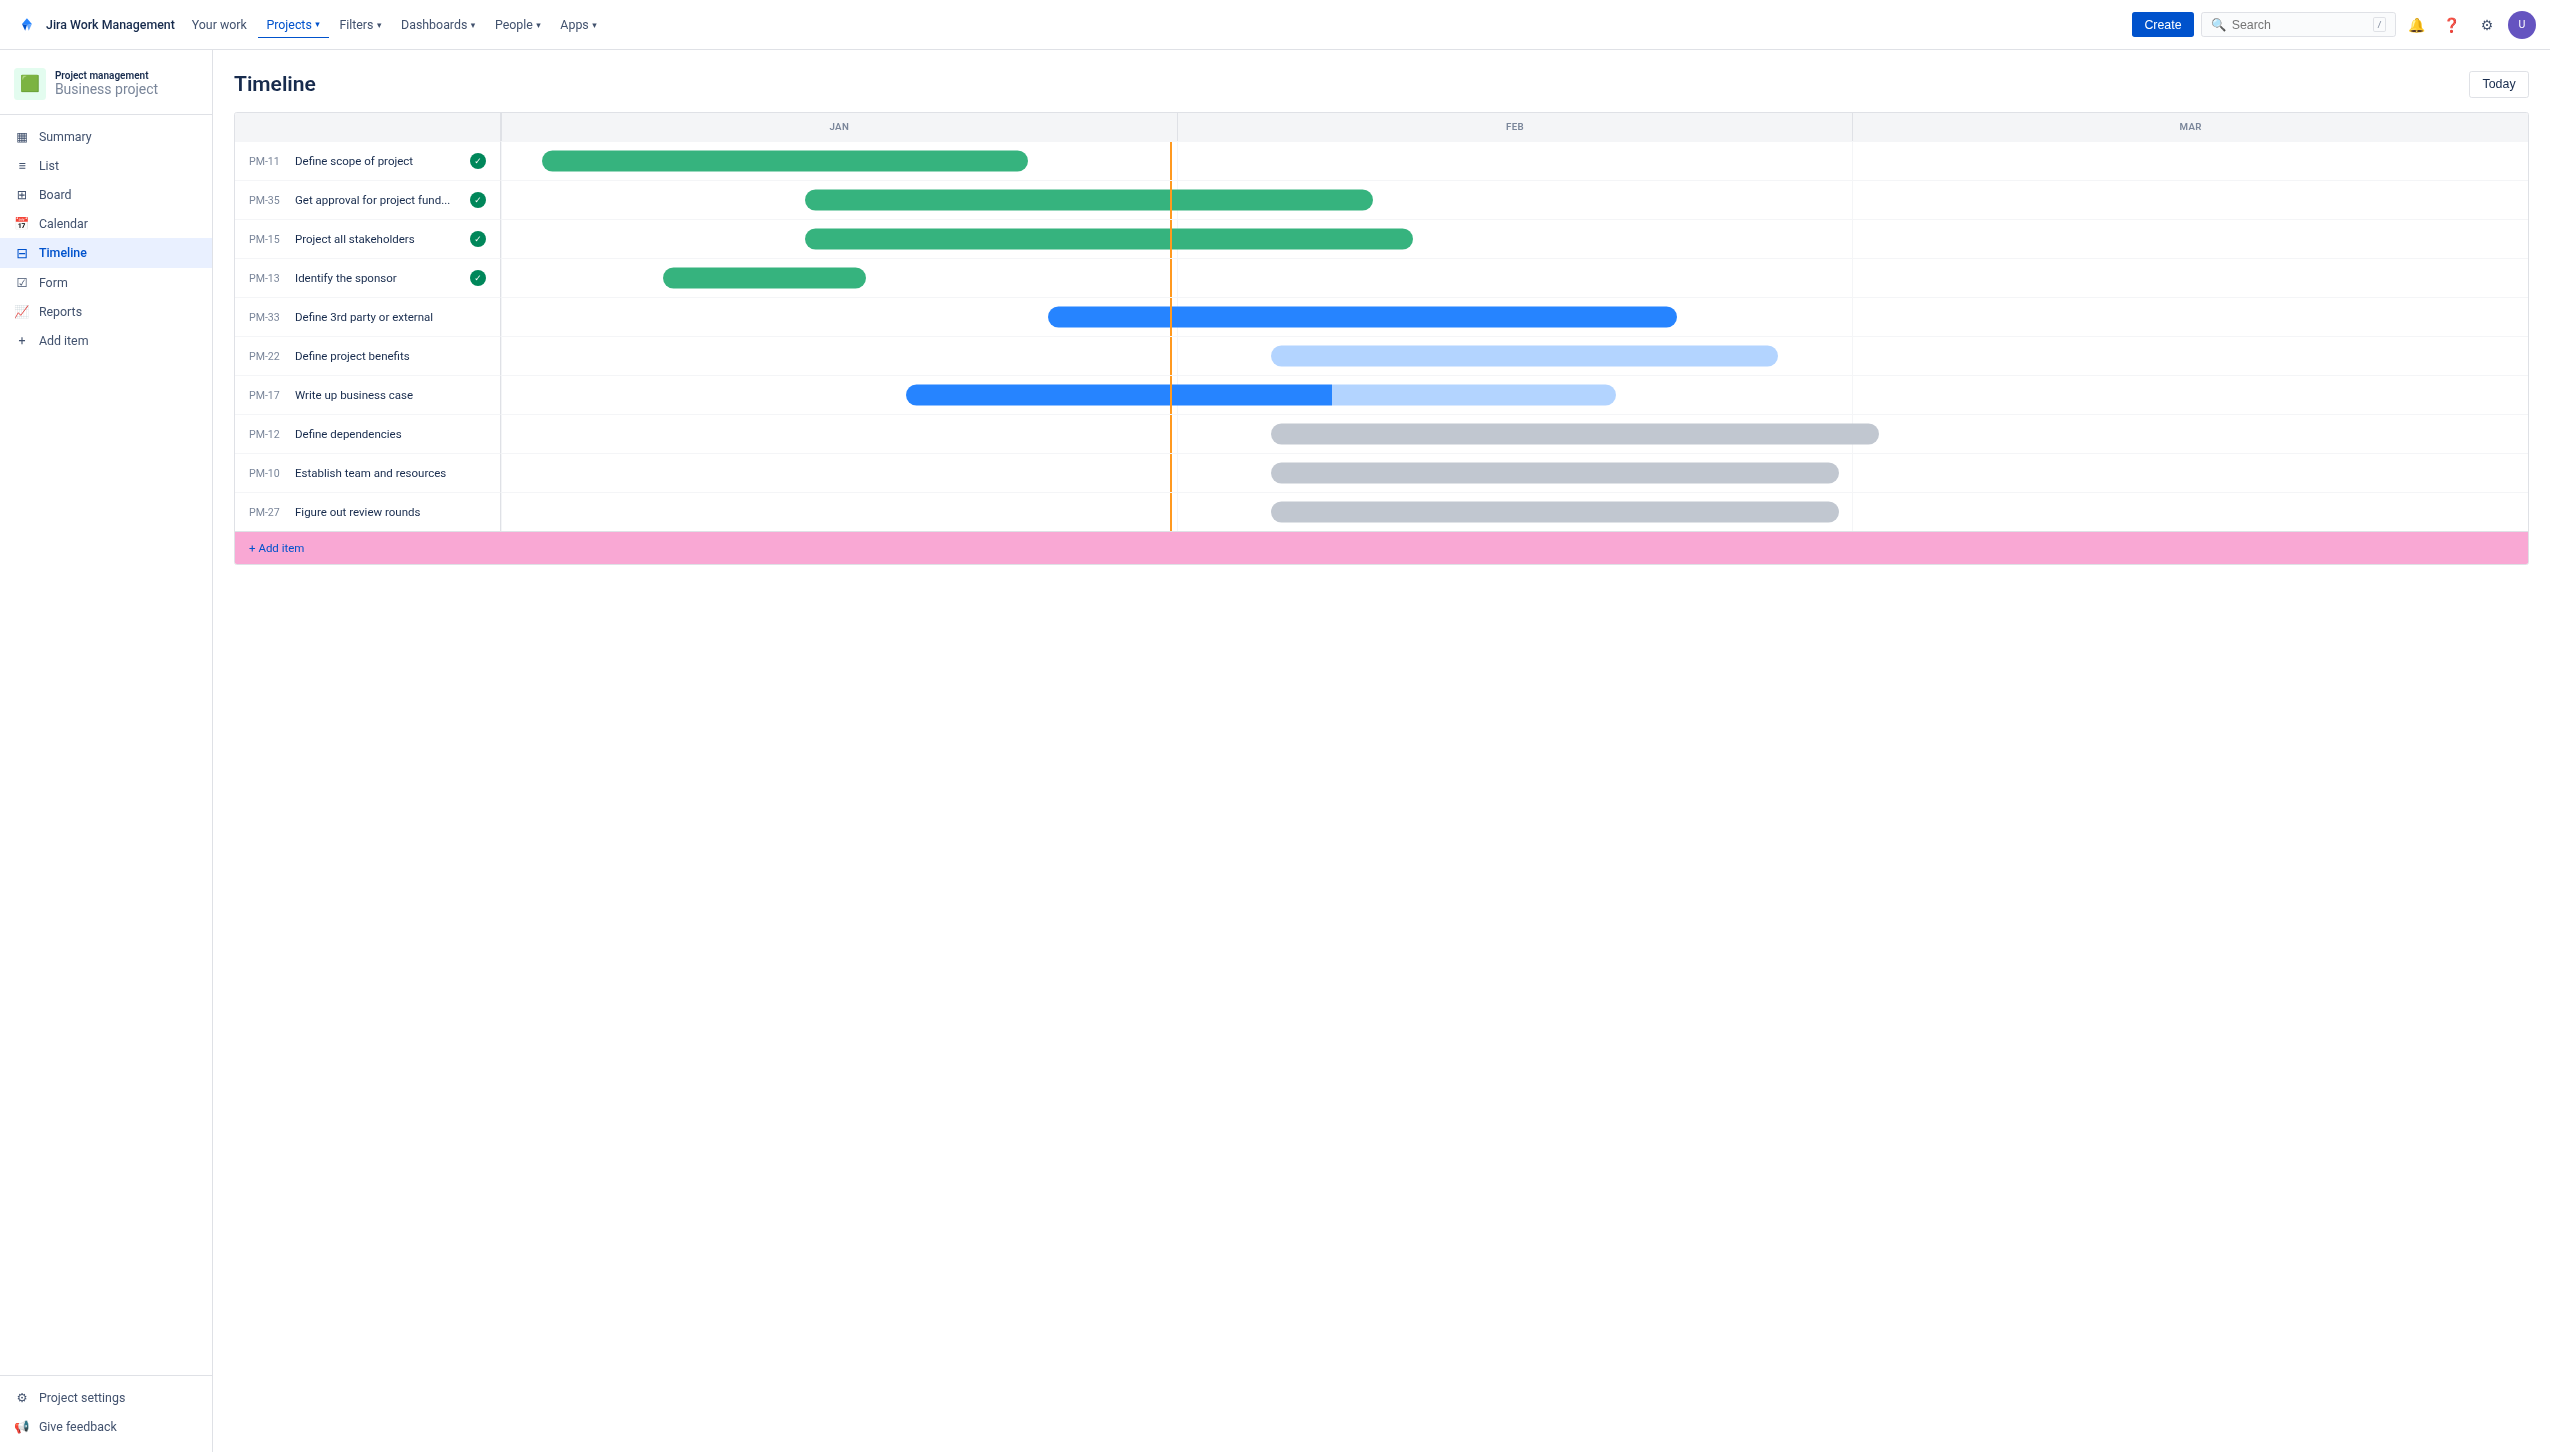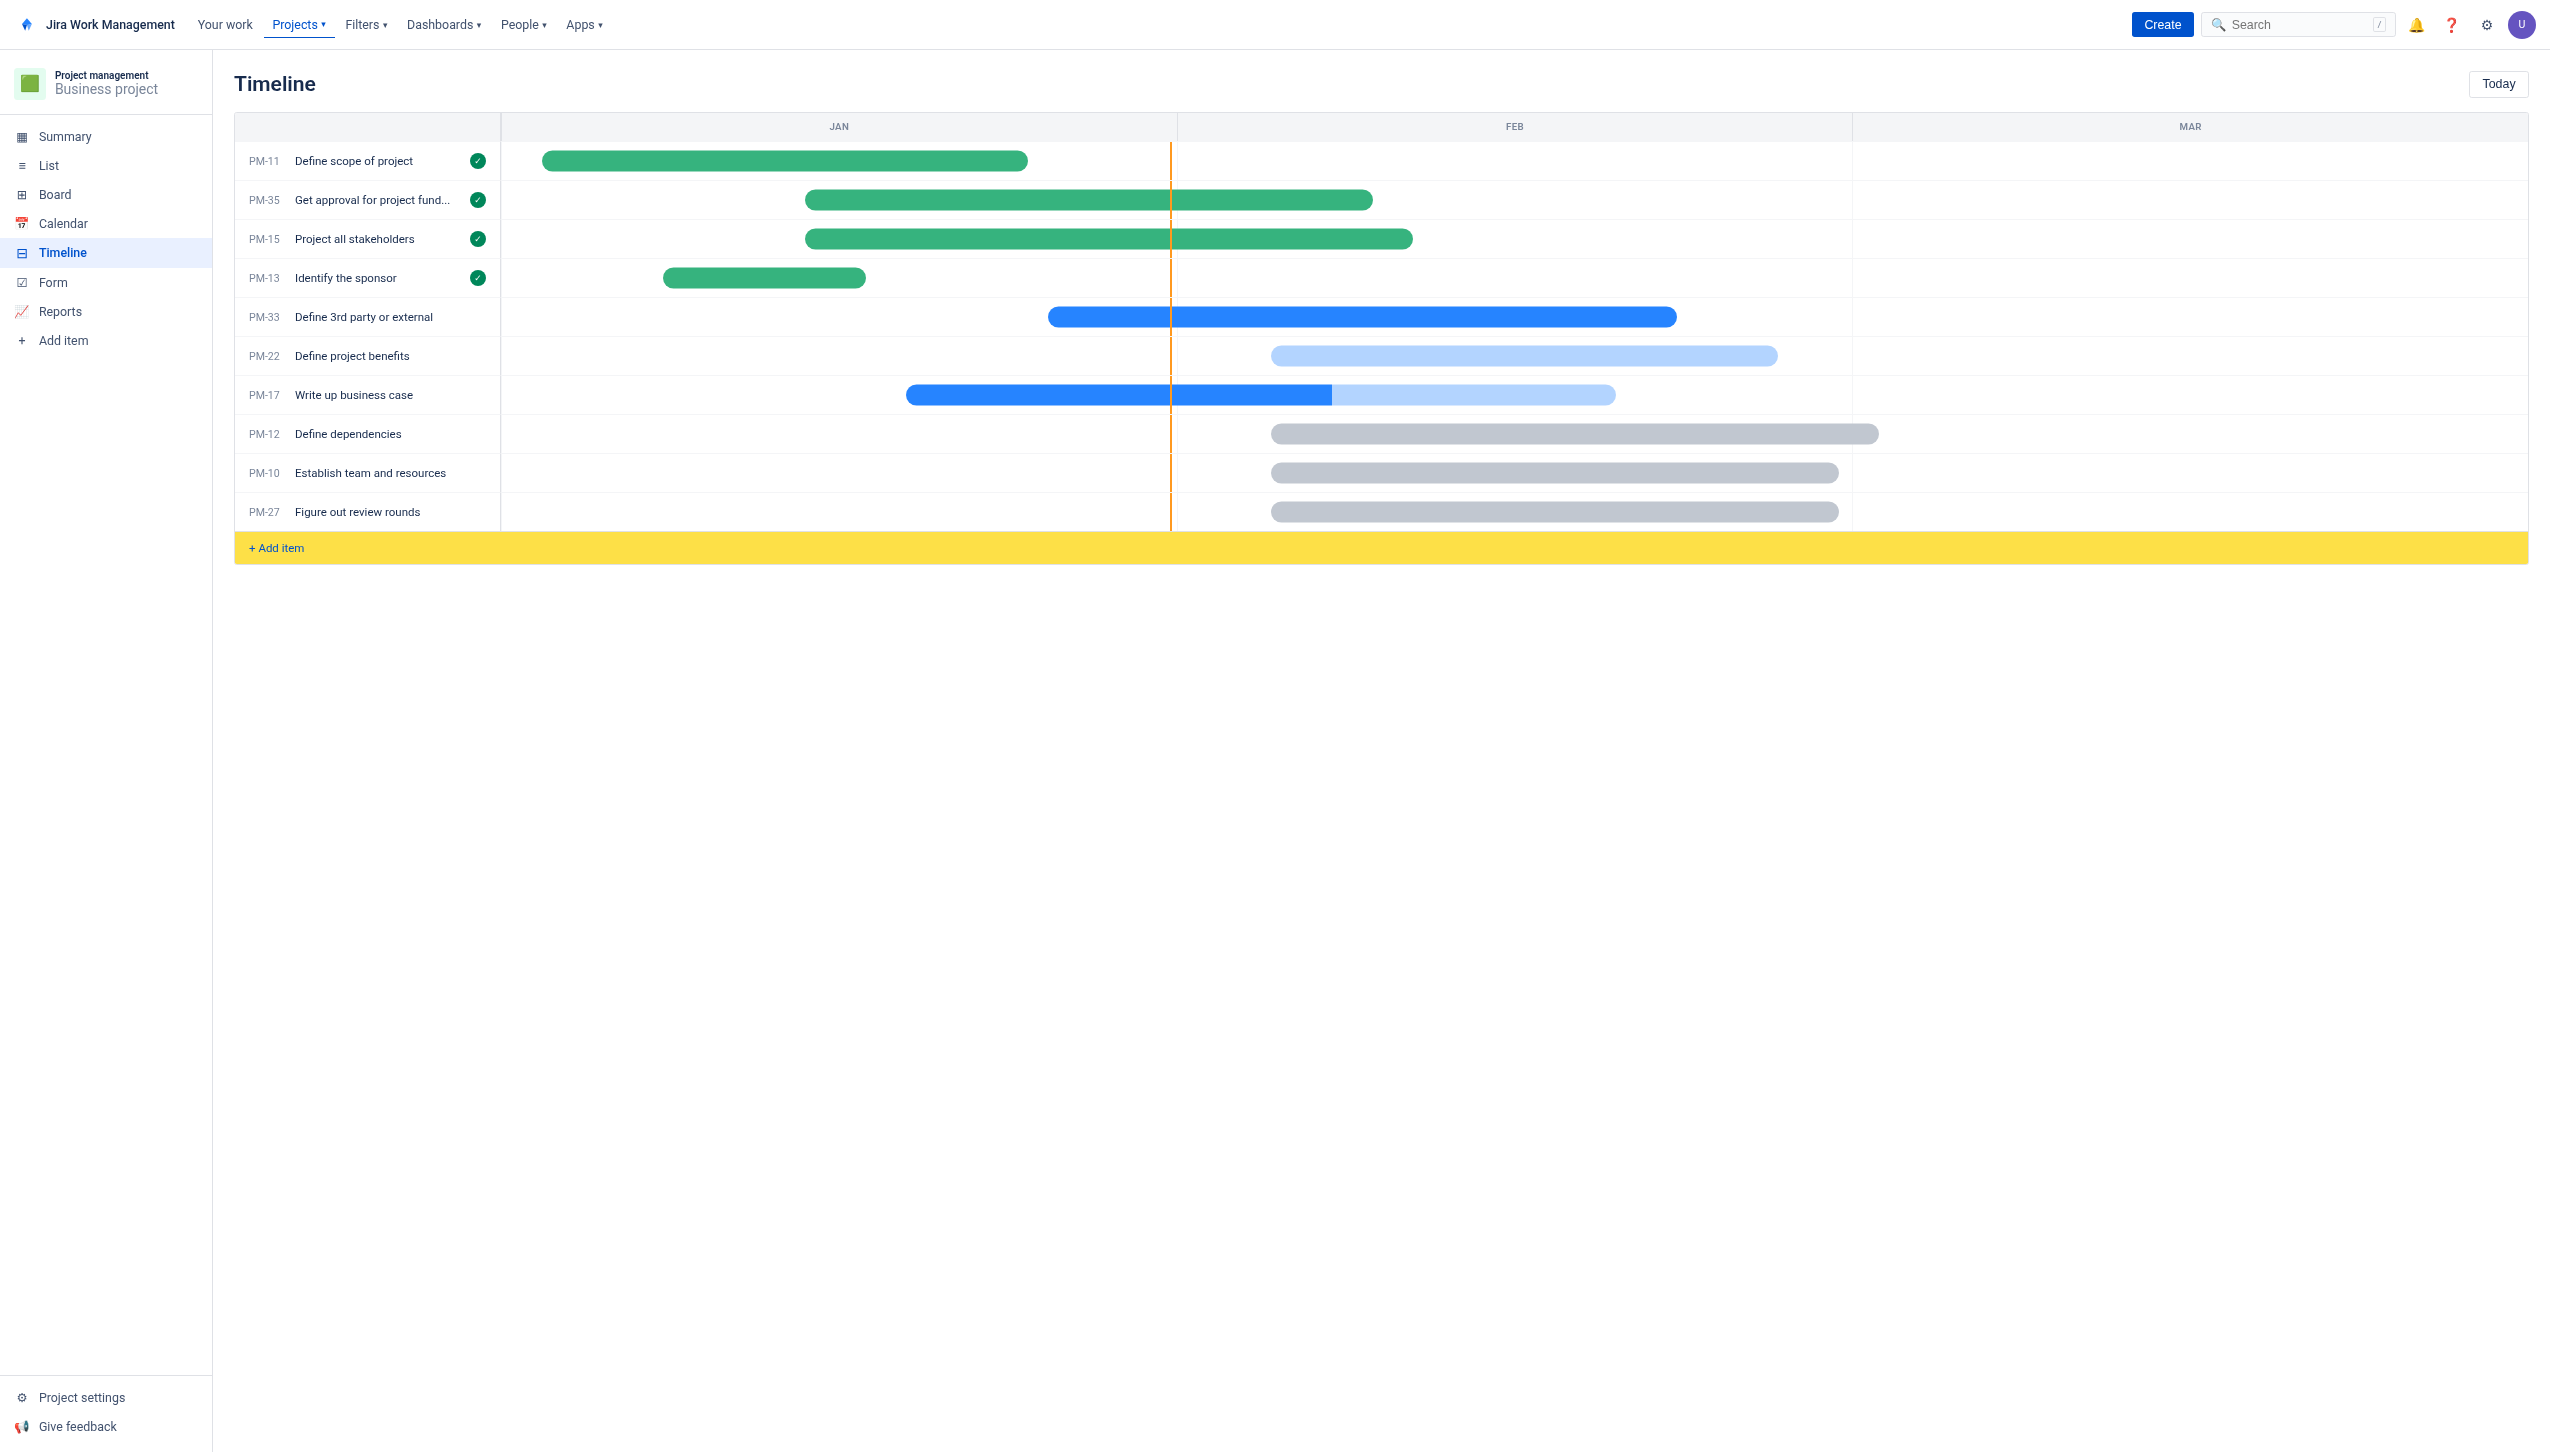--- a/index.html
+++ b/index.html
@@ -2,21 +2,21 @@
 <html style="font-size:14px"><head>
   <meta charset="utf-8">
   <style>
     * { box-sizing: border-box; margin: 0; padding: 0; }
     body { font-family: -apple-system, BlinkMacSystemFont, 'Segoe UI', Roboto, sans-serif; background: #fff; color: #172b4d; font-size: 12.4px; }
 
     
     .topnav {
       display: flex; align-items: center; height: 50px;
       background: #fff; border-bottom: 0.9px solid #dfe1e6;
-      padding: 0 14px; gap: 7px; position: fixed; top: 0; left: 0; right: 0; z-index: 100;
+      padding: 0 14px; gap: 1px; position: fixed; top: 0; left: 0; right: 0; z-index: 100;
     }
     .topnav-logo { display: flex; align-items: center; gap: 7px; margin-right: 7px; }
     .topnav-logo-icon { width: 25px; height: 25px; }
     .topnav-logo-text { font-size: 12.4px; font-weight: 500; color: #172b4d; }
     .topnav-nav { display: flex; align-items: center; gap: 1.8px; }
     .topnav-nav-item {
       padding: 5.3px 8.9px; border-radius: 2.7px; cursor: pointer; font-size: 12.4px;
       color: #42526e; display: flex; align-items: center; gap: 3.5px;
     }
     .topnav-nav-item.active { color: #0052cc; border-bottom: 1.8px solid #0052cc; border-radius: 0; }
@@ -136,21 +136,21 @@
     
     .today-line {
       position: absolute; top: 0; bottom: 0; width: 1.8px;
       background: #ff991f; z-index: 10;
     }
 
     
     .add-item-row {
       display: flex; align-items: center; gap: 5.3px;
       padding: 8.9px 14px; cursor: pointer; color: #0052cc; font-size: 11.5px;
-      border-top: 0.9px solid #dfe1e6; background: #fde047;
+      border-top: 0.9px solid #dfe1e6; background: #f9a8d4;
     }
 
     
     .grid-lines {
       position: absolute; top: 0; left: 0; right: 0; bottom: 0;
       display: grid; grid-template-columns: repeat(3, 1fr); pointer-events: none;
     }
     .grid-line {
       border-left: 0.9px solid #f4f5f7;
     }

